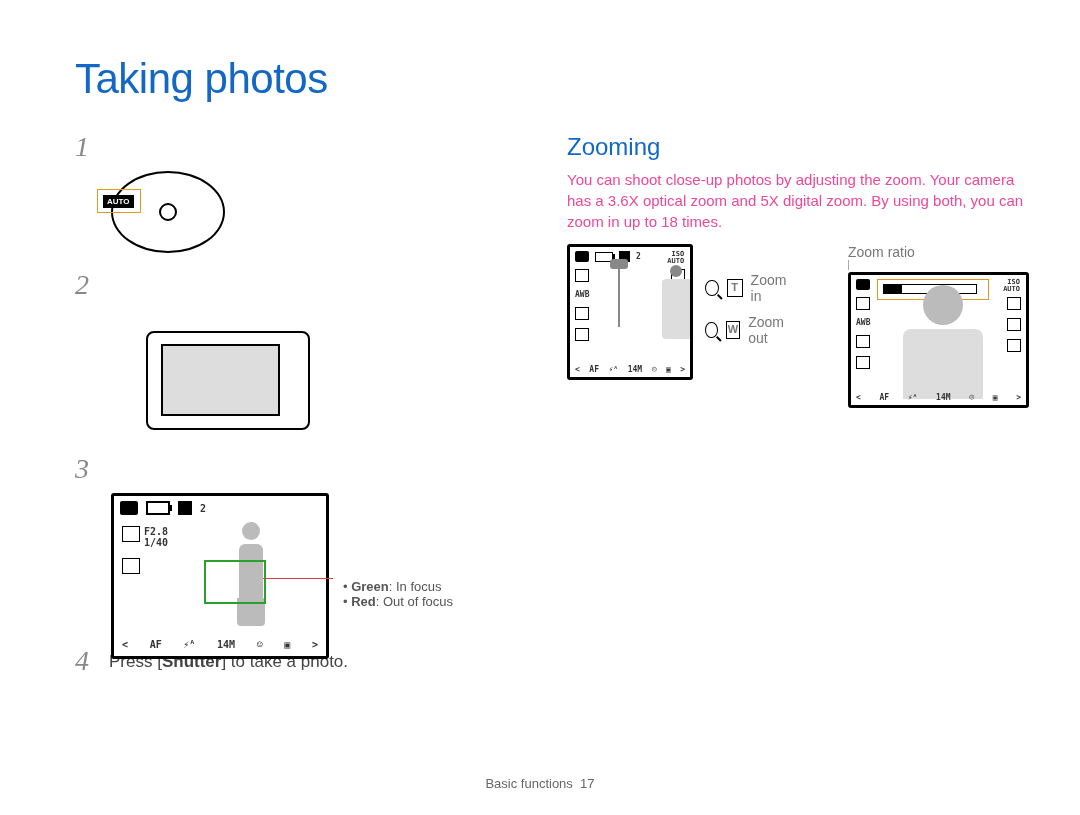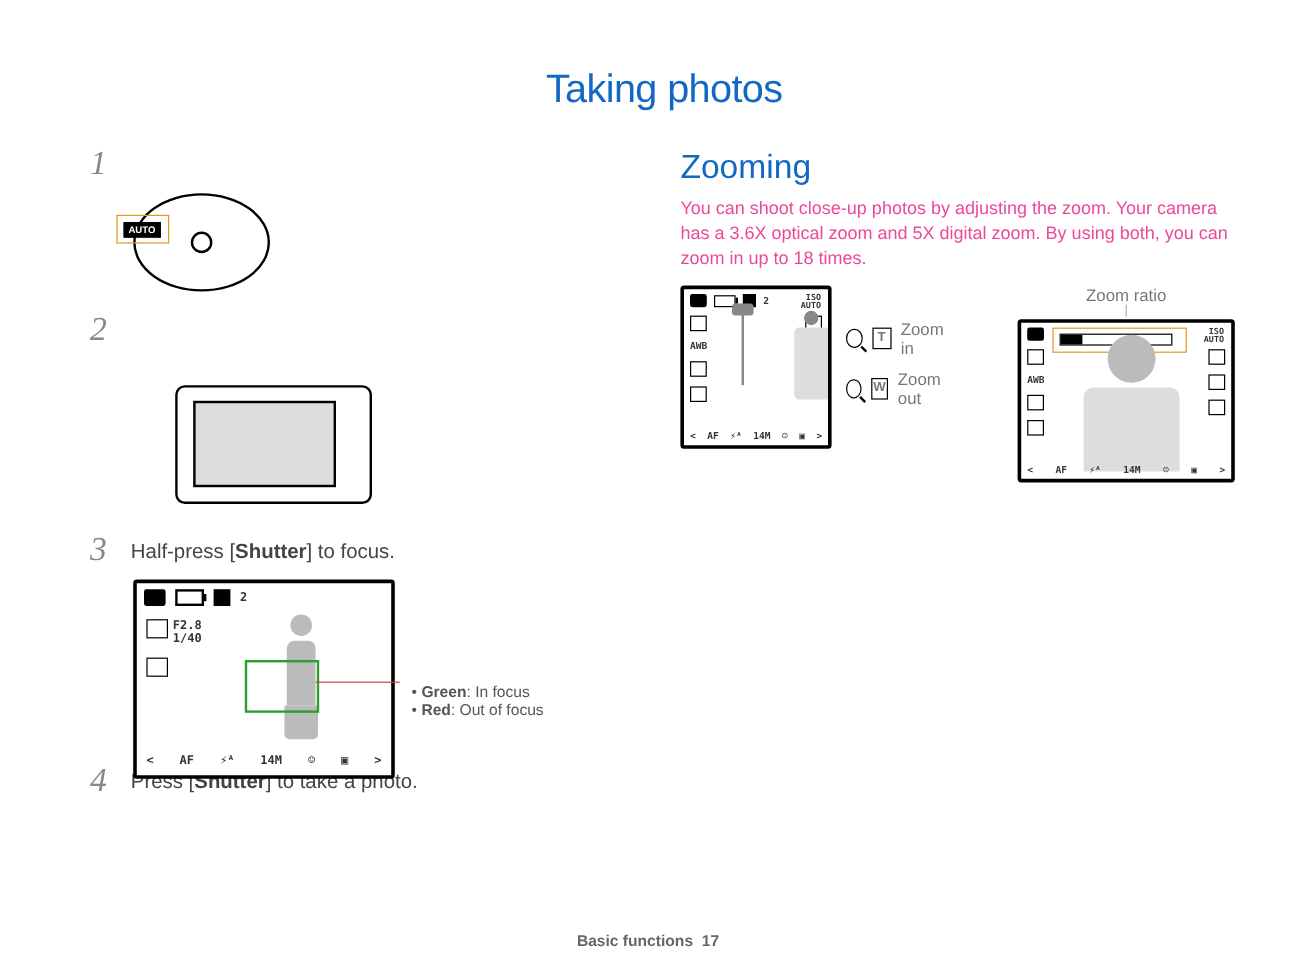--- a/index.html
+++ b/index.html
@@ -20,30 +20,29 @@
   }
   .columns {
     display: flex;
     gap: 30px;
     margin-top: 30px;
   }
   .col {
     width: 462px;
   }
   .title {
-    font-size: 33px;
+    font-size: 42px;
     font-weight: 400;
     color: #1368c5;
     margin: 0 0 10px 0;
     letter-spacing: -0.5px;
     font-stretch: condensed;
-    text-align: center;
   }
   .subheading {
-    font-size: 28px;
+    font-size: 24px;
     font-weight: 400;
     color: #1368c5;
     margin: 0 0 8px 0;
     font-stretch: condensed;
   }
   ol.steps {
     list-style: none;
     margin: 0;
     padding: 0;
   }
@@ -81,21 +80,20 @@
     color: #ec4899;
     margin: 0 0 12px 0;
   }
   .footer {
     position: absolute;
     bottom: 24px;
     left: 0; right: 0;
     text-align: center;
     font-size: 13px;
     color: #666;
-    font-weight: bold;
   }
   
   .illus {
     margin: 10px 0 18px 36px;
   }
   .dial {
     width: 110px;
     height: 78px;
     border: 2px solid #000;
     border-radius: 50%;
@@ -269,21 +267,21 @@
   .zoom-ctrl .btn {
     width:17px; height:16px; border:1.5px solid #000; text-align:center;
     font-size:11px; font-weight:bold; line-height:15px;
   }
   .ratio-label {
     text-align: center;
     font-size: 14px;
     color: #777;
   }
   .ratio-wrap {
-    display:flex; flex-direction:column; align-items:center;
+    display:flex; flex-direction:column; align-items:flex-start;
     position: relative;
     margin-left: 44px;
   }
   .ratio-wrap .tick { width:1px; height:10px; background:#aaa; margin-bottom:2px; }
 </style>
 </head>
 <body>
 
 <div class="page">
 
@@ -315,23 +313,20 @@
       <div class="illus">
         <div class="hands-cam">
           <div class="cam"></div>
           <div class="screen"></div>
         </div>
       </div>
 
       <ol class="steps">
         <li>
           <span class="step-num">3</span>
-          <span class="step-body">
-            <span>Half-press [</span><b>Shutter</b><span>] to focus.</span>
-          </span>
         </li>
       </ol>
 
       <div class="illus">
         <div class="lcd">
           <div class="top-icons">
             <span class="cam-icon"></span>
             <span class="batt"></span>
             <span class="sd"></span>
             <span class="num">2</span>

